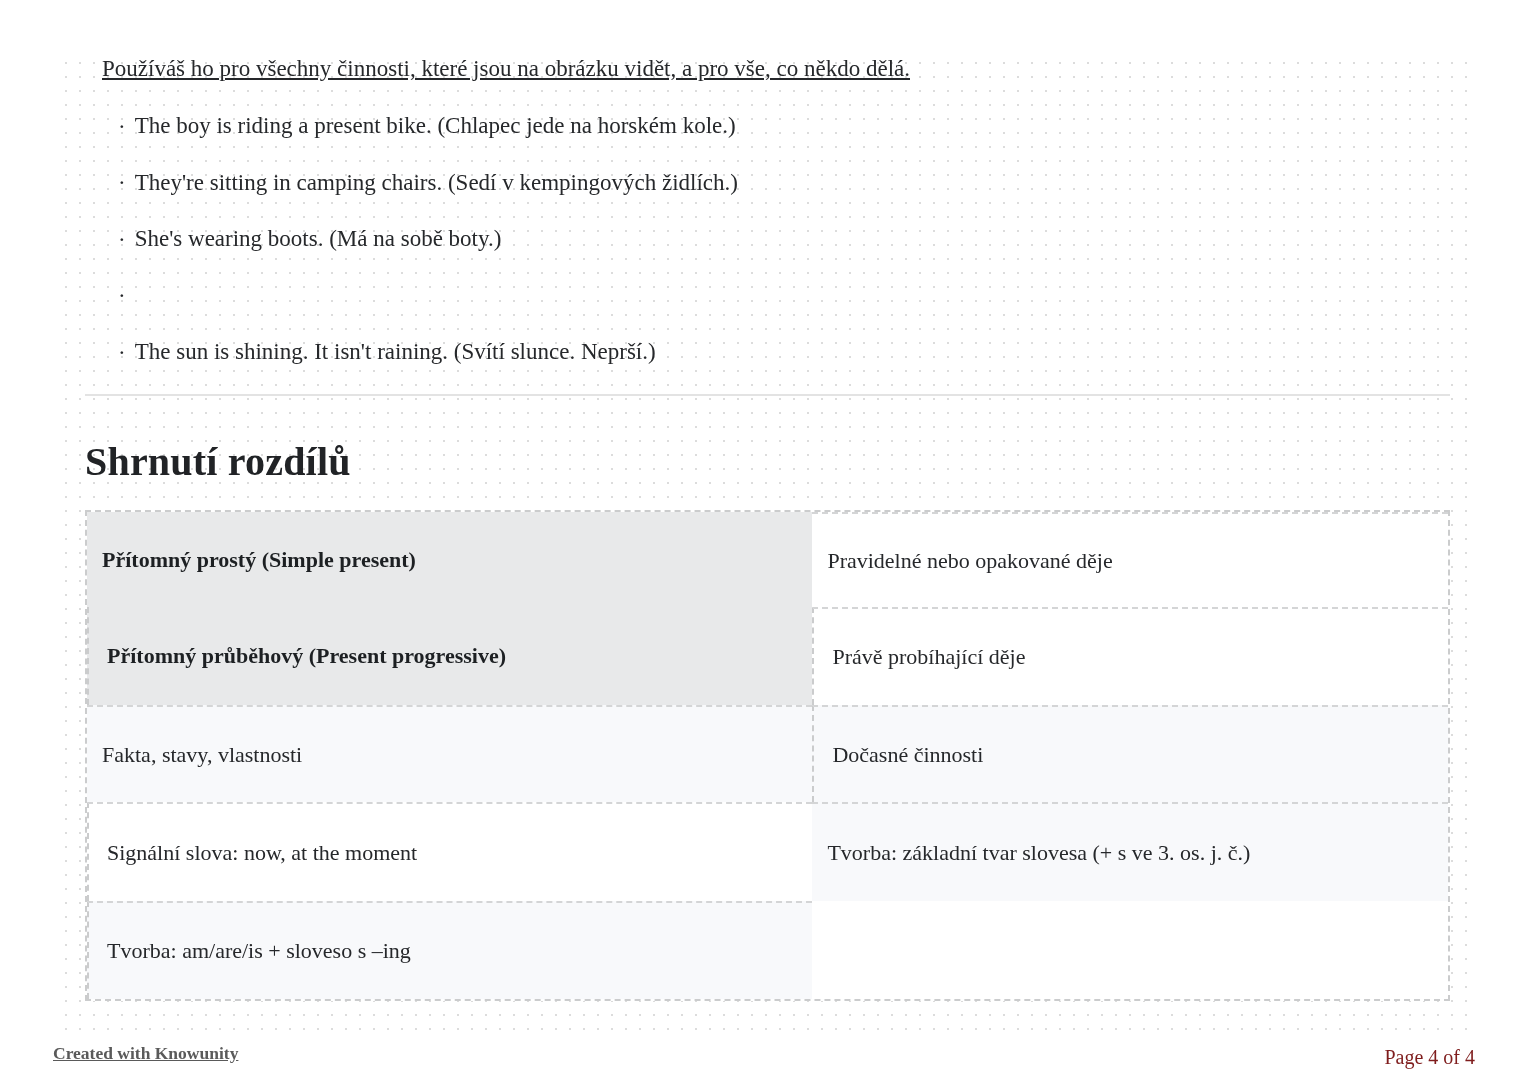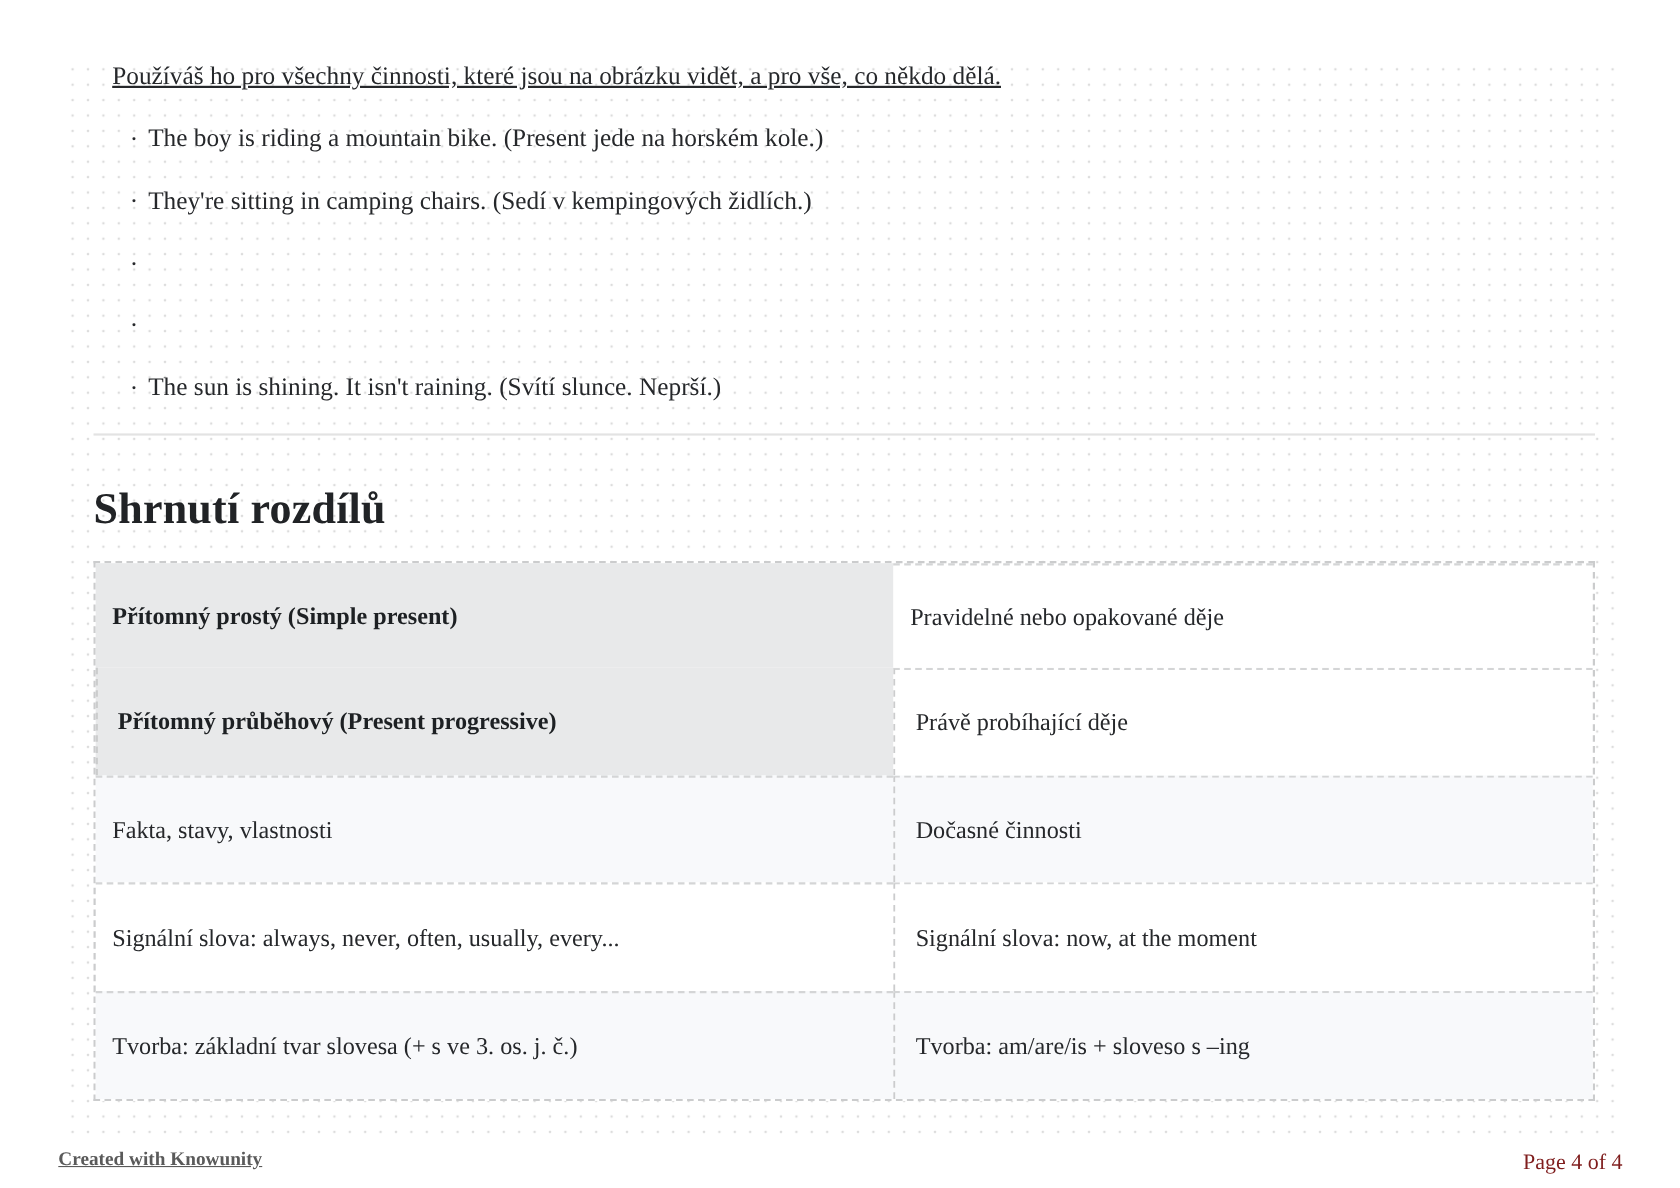--- a/index.html
+++ b/index.html
@@ -74,28 +74,29 @@
 <body>
 
 <div class="page">
   <div class="dots"></div>
 
   <p class="intro">Používáš ho pro všechny činnosti, které jsou na obrázku vidět, a pro vše, co někdo dělá.</p>
 
   <ul class="bullets">
     <li>
       <span class="b">·</span>
-      <span>The boy is riding a mountain bike. (Present jede na horském kole.)</span>
+      <span>The boy is riding a present bike. (Chlapec jede na horském kole.)</span>
     </li>
     <li>
       <span class="b">·</span>
       <span>They're sitting in camping chairs. (Sedí v kempingových židlích.)</span>
     </li>
     <li>
       <span class="b">·</span>
+      <span>She's wearing boots. (Má na sobě boty.)</span>
     </li>
     <li>
       <span class="b">·</span>
     </li>
     <li>
       <span class="b">·</span>
       <span>The sun is shining. It isn't raining. (Svítí slunce. Neprší.)</span>
     </li>
   </ul>
 
@@ -106,21 +107,20 @@
   <div class="table">
     <div class="cell head c1">Přítomný prostý (Simple present)</div>
     <div class="cell c1 sep">Pravidelné nebo opakované děje</div>
 
     <div class="cell head c2">Přítomný průběhový (Present progressive)</div>
     <div class="cell c2 sep">Právě probíhající děje</div>
 
     <div class="cell c1 sep alt">Fakta, stavy, vlastnosti</div>
     <div class="cell c2 sep alt">Dočasné činnosti</div>
 
-    <div class="cell c1 sep">Signální slova: always, never, often, usually, every...</div>
     <div class="cell c2 sep">Signální slova: now, at the moment</div>
 
     <div class="cell c1 sep alt">Tvorba: základní tvar slovesa (+ s ve 3. os. j. č.)</div>
     <div class="cell c2 sep alt">Tvorba: am/are/is + sloveso s –ing</div>
   </div>
 
   <div class="footer-left">Created with Knowunity</div>
   <div class="footer-right">Page 4 of 4</div>
 </div>
 

